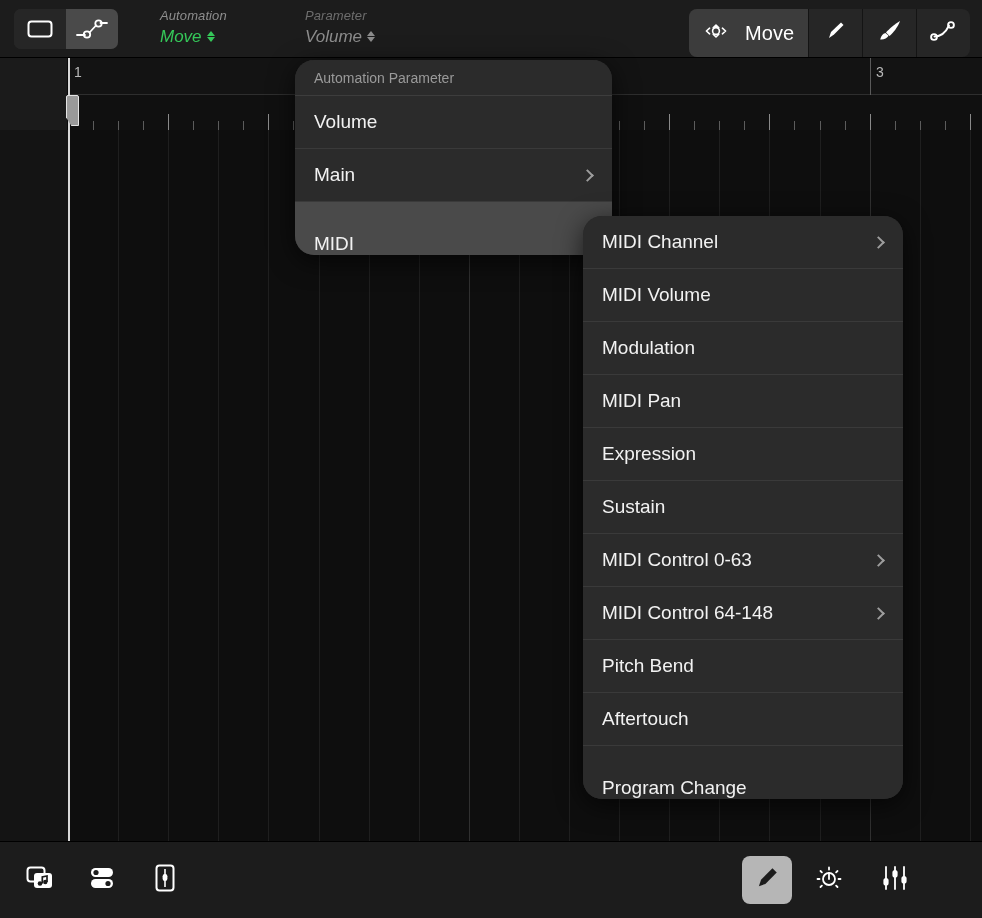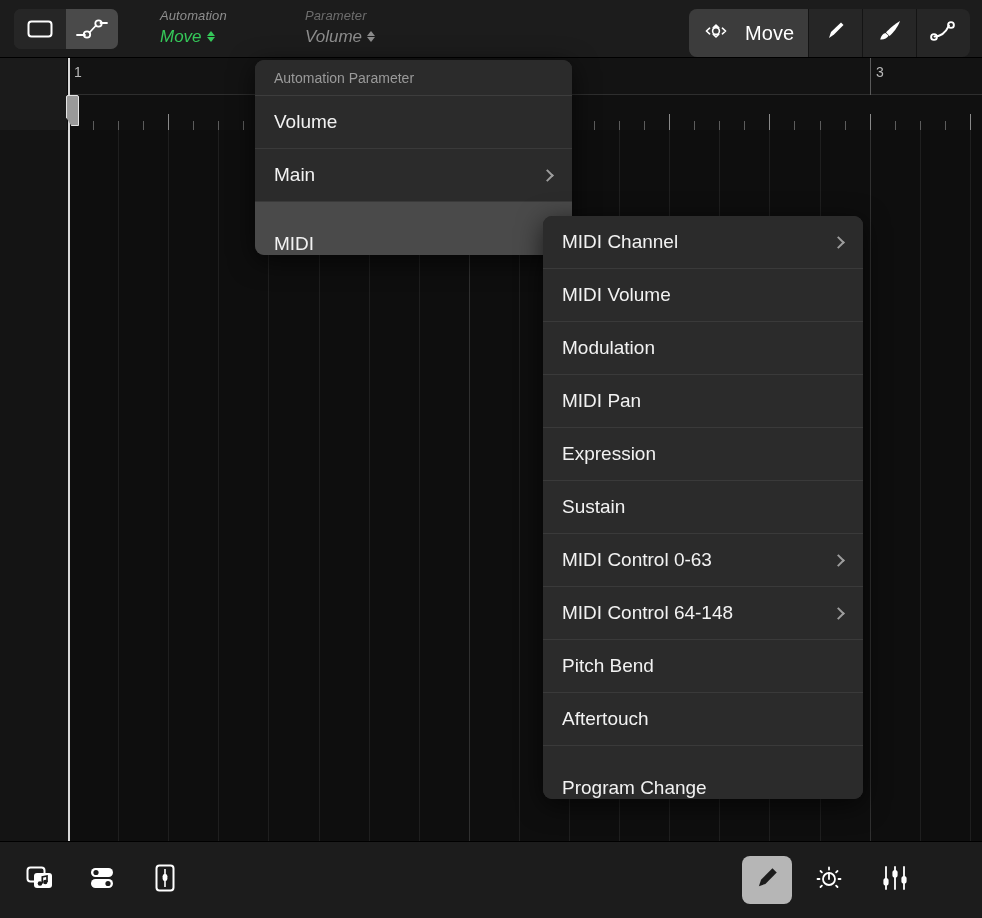--- a/index.html
+++ b/index.html
@@ -117,23 +117,24 @@
   }
   .gridline {
     position: absolute; top: 0; width: 1px; height: 100%; background: #1f1f1f;
   }
   .gridline.bar { background: #303030; }
 
   
   .menu {
     position: absolute; z-index: 20;
     background: #2b2b2b;
-    border-radius: 9px;
+    border-radius: 19px;
     box-shadow: 0 6px 26px rgba(0,0,0,.65);
     overflow: hidden;
+    margin-left: 40px;
   }
   .menu-primary { left: 255px; top: 60px; width: 317px; }
   .menu-sub     { left: 543px; top: 216px; width: 320px; }
 
   .menu-header {
     height: 36px; display: flex; align-items: center;
     padding: 0 19px; font-size: 14px; color: #9a9a9a;
     background: #2b2b2b; border-bottom: 1px solid #3d3d3d;
   }
   .menu-item {

